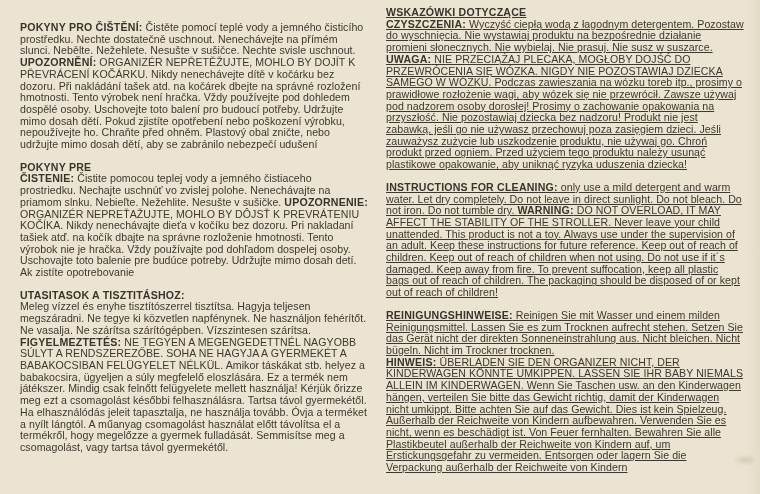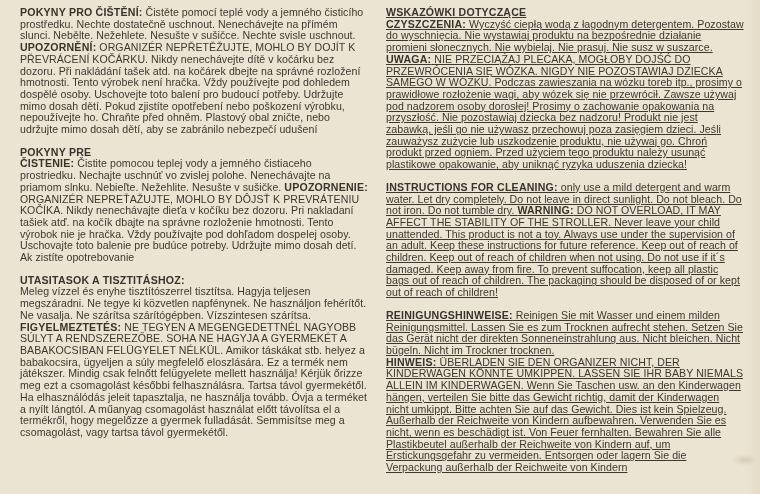--- a/index.html
+++ b/index.html
@@ -15,21 +15,21 @@
     box-sizing: border-box;
     width: 760px; height: 494px;
     padding: 7px 8px 4px 20px;
     display: flex;
     gap: 16px;
     font-size: 10.6px;
     line-height: 11.7px;
     letter-spacing: 0.05px;
   }
   .col { flex: 0 0 auto; }
-  .col-left  { width: 350px; }
+  .col-left  { width: 350px; margin-top: 15px; }
   .col-right { width: 358px; text-decoration: underline; }
   section { margin: 0 0 11px 0; }
   p { margin: 0; }
   .hd, .warn {
     font-weight: 700;
     color: #38332b;
     letter-spacing: 0.2px;
   }
   
   .hd-block { display: block; }

